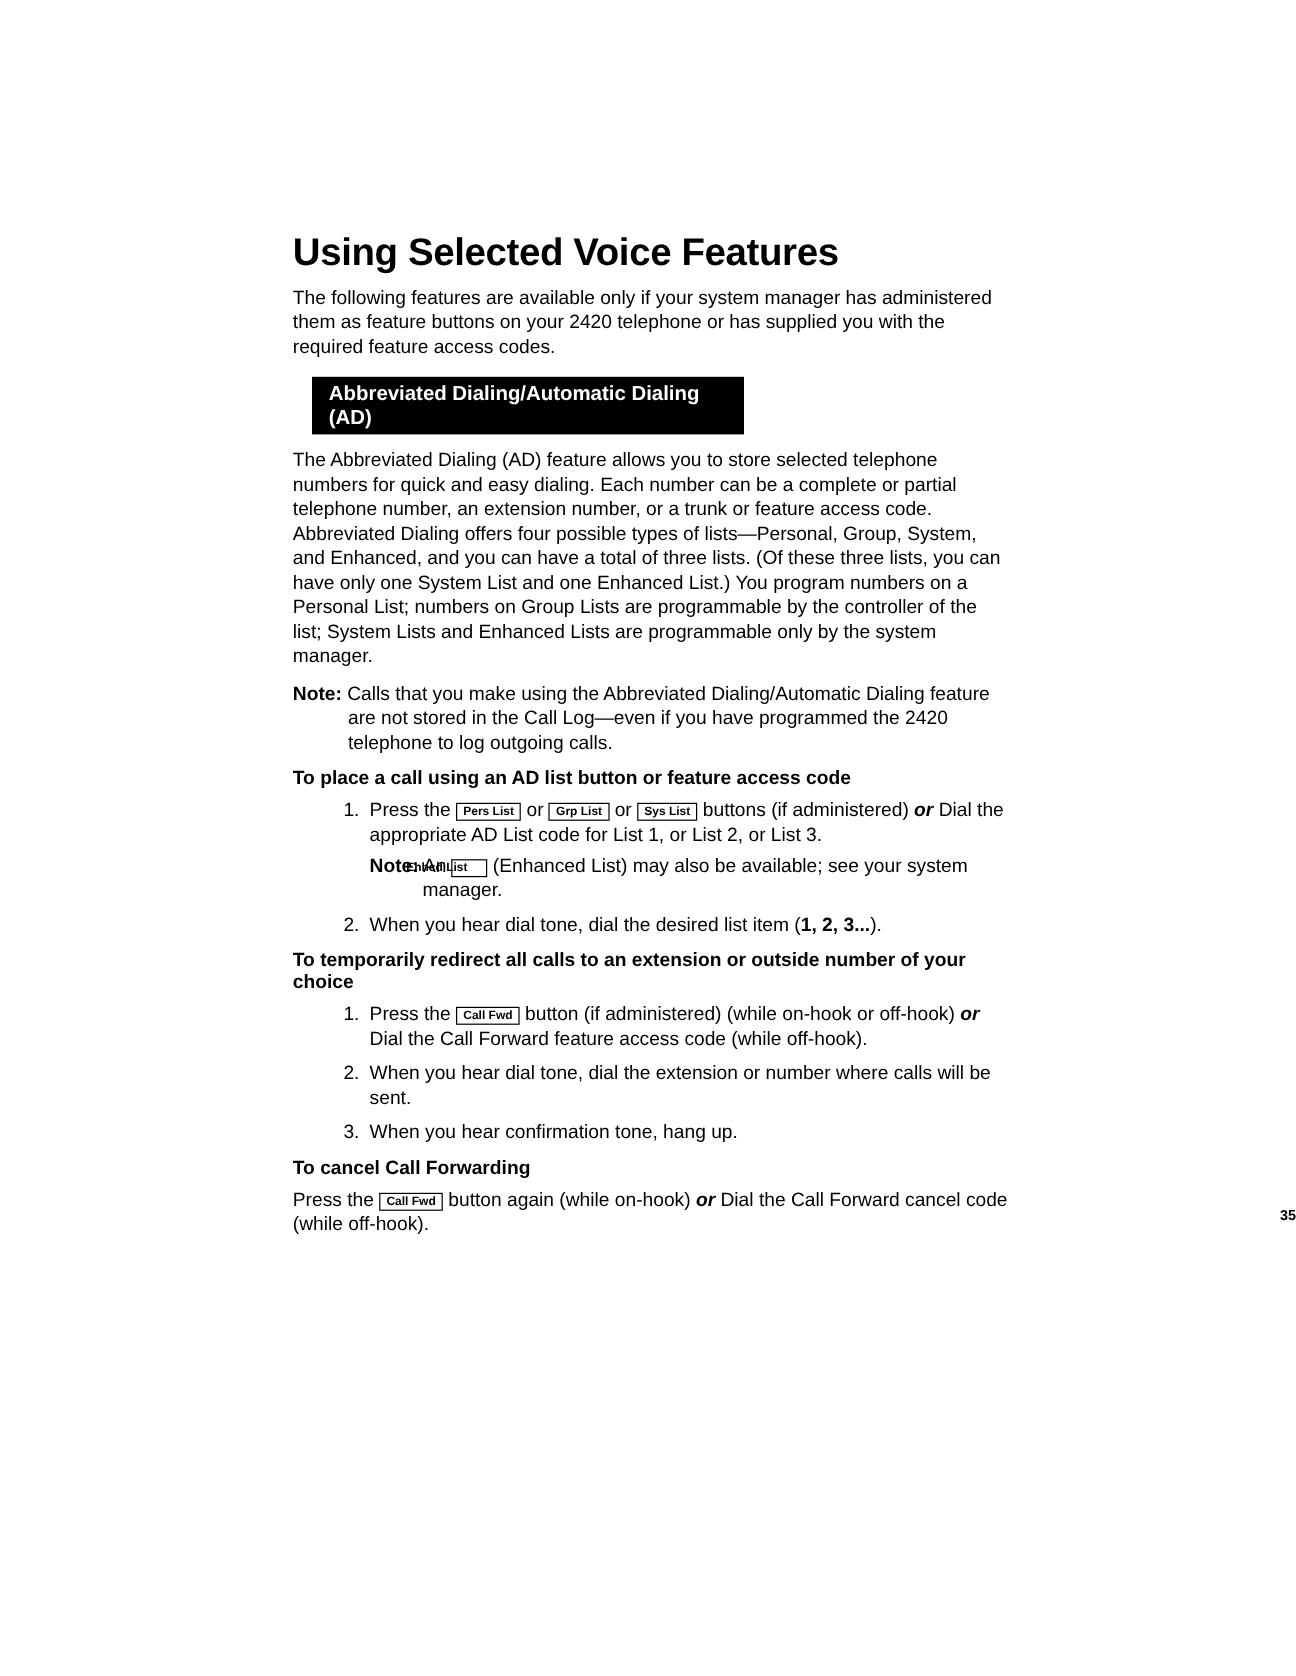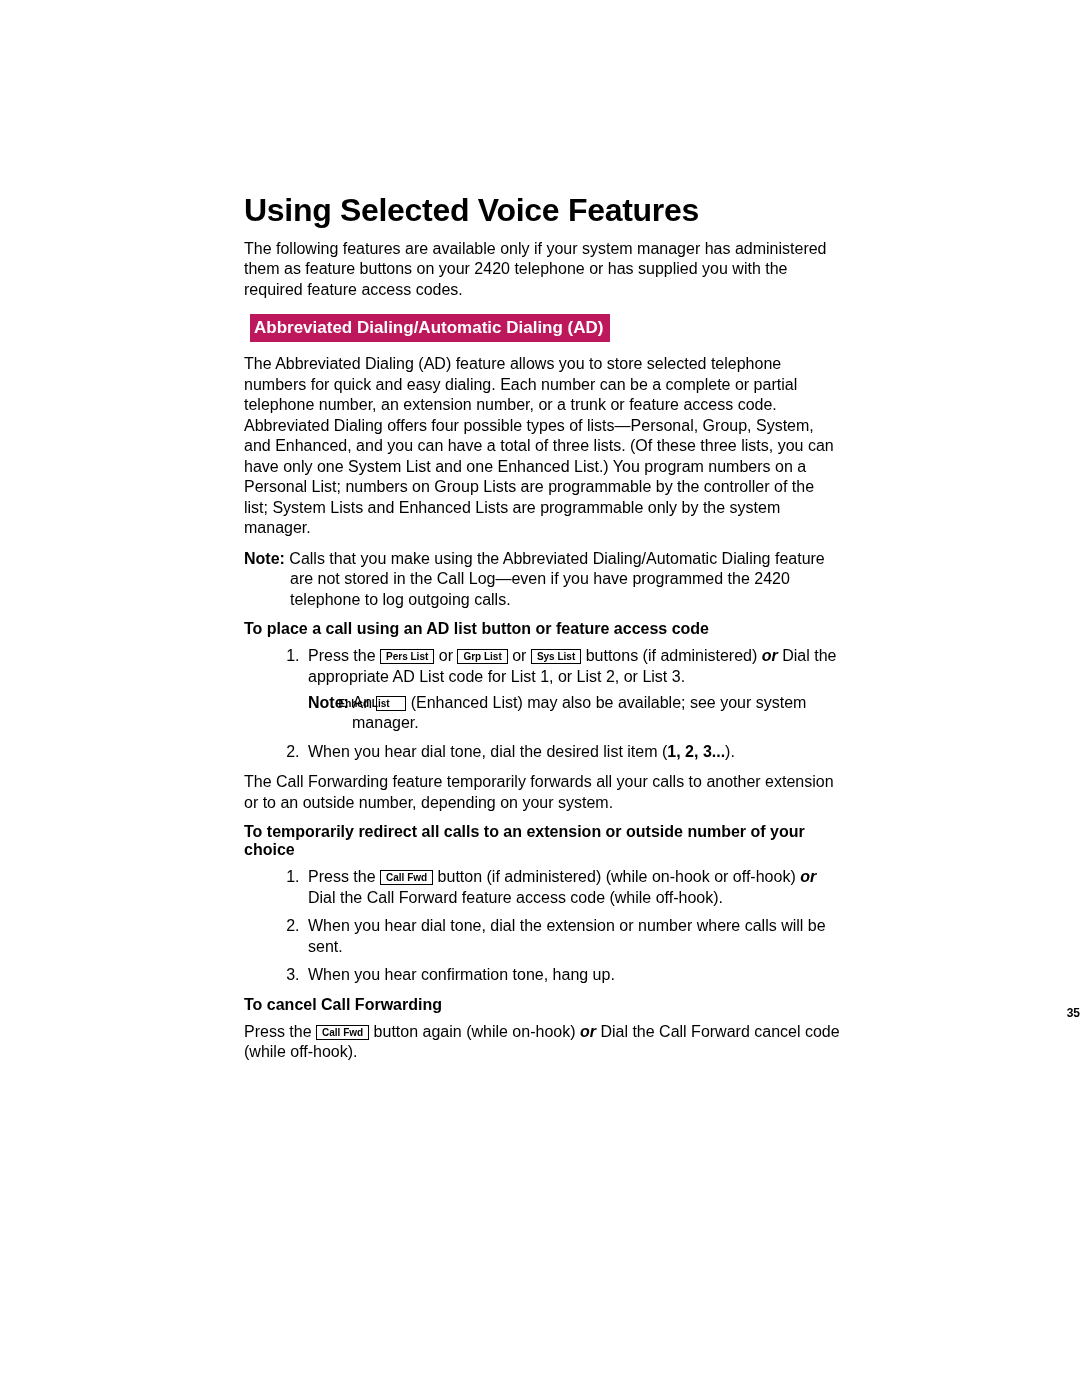--- a/index.html
+++ b/index.html
@@ -21,27 +21,27 @@
     font-weight: bold;
     margin: 0 0 10px 0;
     letter-spacing: -0.3px;
   }
   .intro {
     font-size: 16px;
     line-height: 1.28;
     margin: 0 0 14px 0;
   }
   .section-header {
-    background: #be185d;
+    background: #000000;
     color: #fff;
     font-weight: bold;
     font-size: 17px;
-    padding: 4px 4px;
+    padding: 4px 14px;
     width: 360px;
-    margin: 6px 0 12px 6px;
+    margin: 6px 0 12px 16px;
     box-sizing: border-box;
   }
   .section-header.cf {
     width: 360px;
   }
   p.body {
     font-size: 16px;
     line-height: 1.28;
     margin: 0 0 10px 0;
   }
@@ -131,21 +131,20 @@
         <span class="note-label">Note:</span>
         <span>An </span><span class="btn">Enhcd List</span><span> (Enhanced List) may also be available; see your system manager.</span>
       </span>
     </li>
     <li>
       <span>When you hear dial tone, dial the desired list item (</span><span class="bold">1, 2, 3...</span><span>).</span>
     </li>
   </ol>
 
 
-  <p class="body">The Call Forwarding feature temporarily forwards all your calls to another extension or to an outside number, depending on your system.</p>
 
   <p class="sub-heading">To temporarily redirect all calls to an extension or outside number of your choice</p>
 
   <ol class="steps">
     <li>
       <span>Press the </span><span class="btn">Call Fwd</span><span> button (if administered) (while on-hook or off-hook) </span><span class="bold italic">or</span><span> Dial the Call Forward feature access code (while off-hook).</span>
     </li>
     <li>When you hear dial tone, dial the extension or number where calls will be sent.</li>
     <li>When you hear confirmation tone, hang up.</li>
   </ol>

